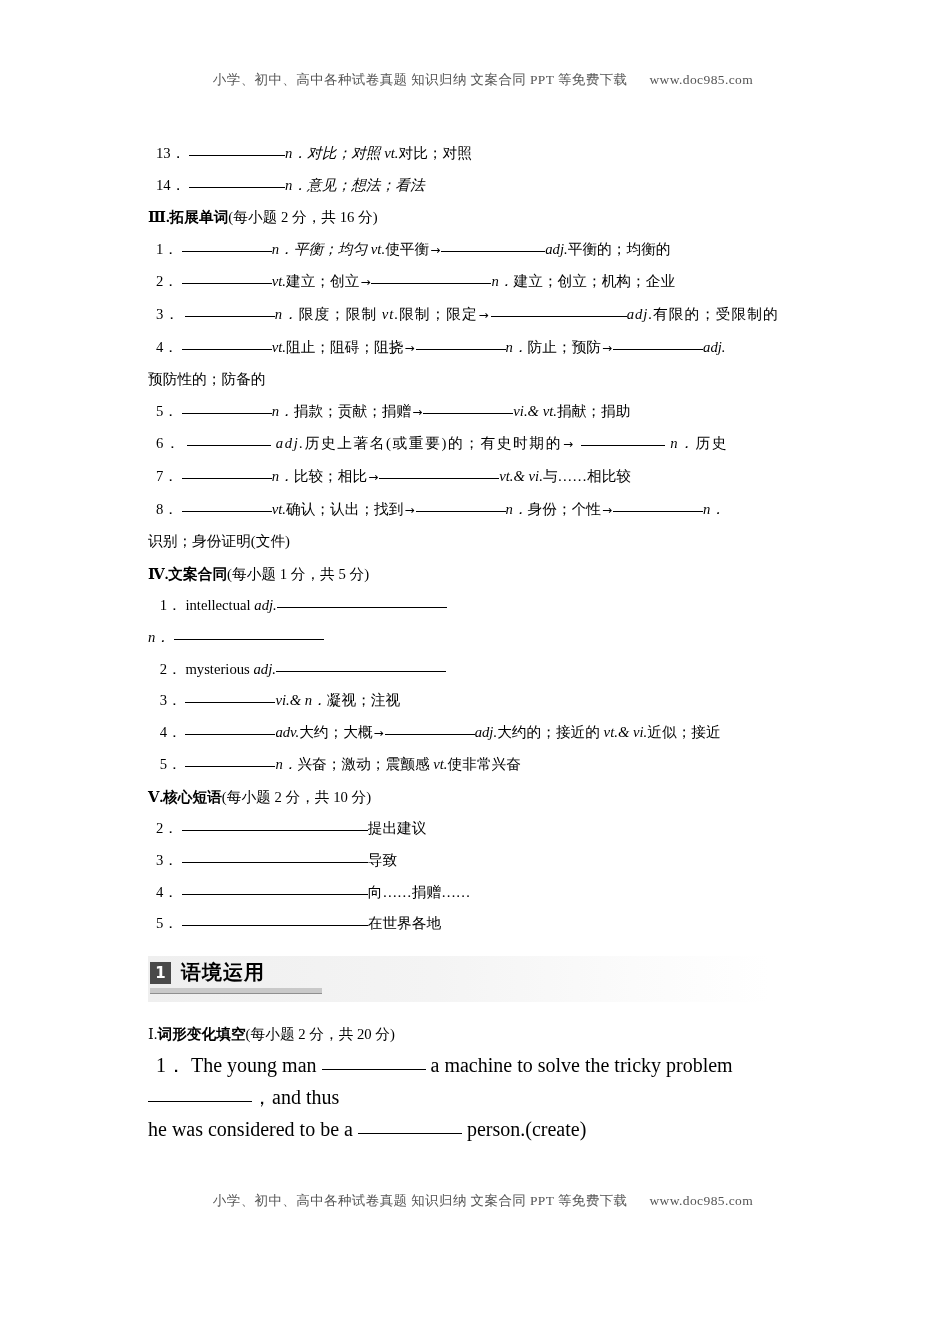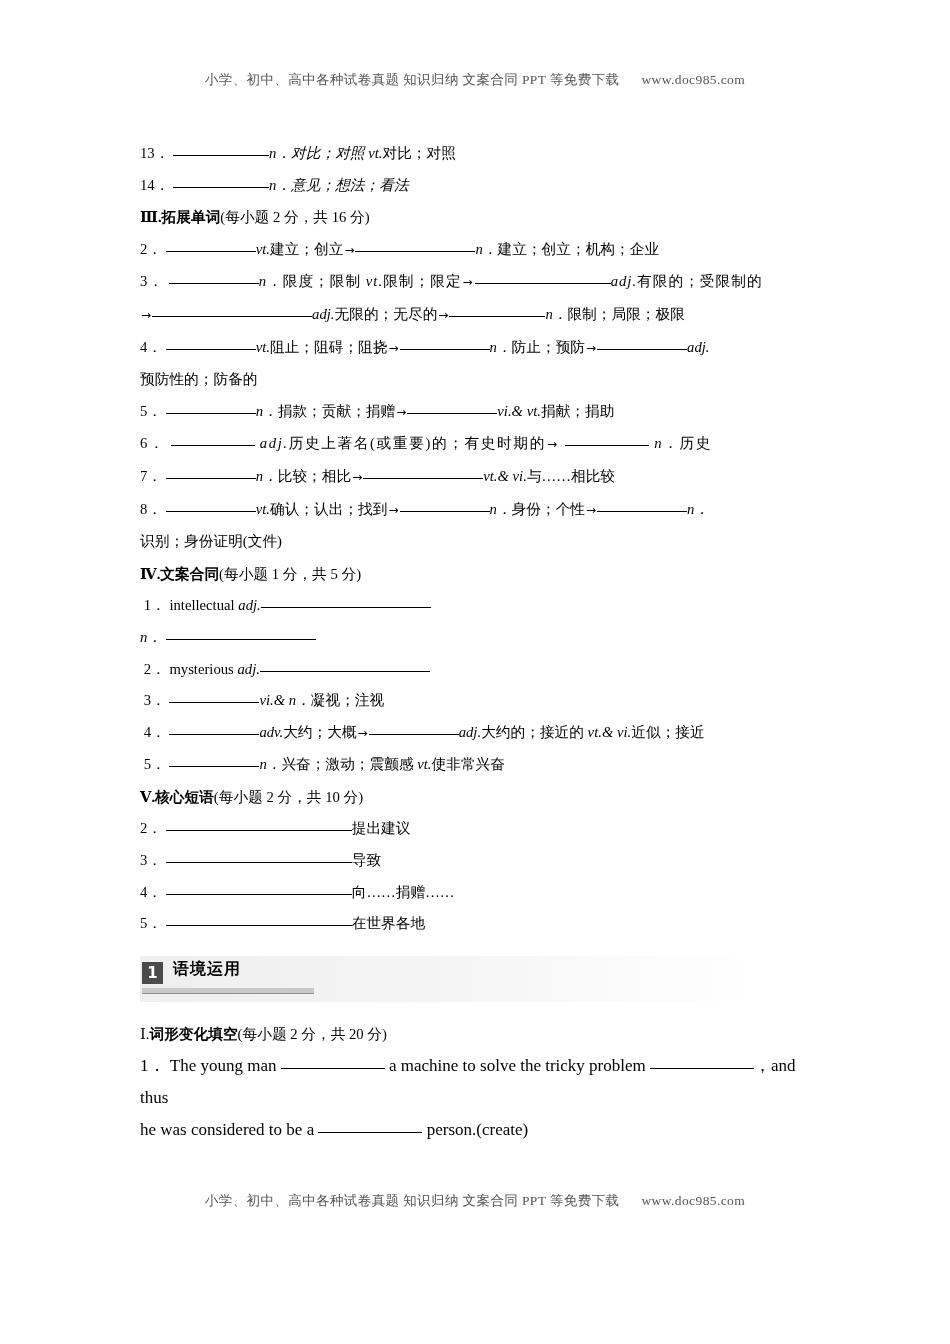--- a/index.html
+++ b/index.html
@@ -7,21 +7,21 @@
     width:950px;
     height:1344px;
     background:#ffffff;
     font-family:"Liberation Serif","DejaVu Serif",serif;
     color:#000;
     position:relative;
     overflow:hidden;
   }
   .page{
     position:absolute;
-    left:0; top:0;
+    left:8px; top:0;
     width:852px; height:1344px;
     box-sizing:border-box;
   }
   .runhead, .runfoot{
     position:absolute;
     left:0; width:950px;
     text-align:center;
     font-size:13.5px;
     color:#555;
     letter-spacing:.4px;
@@ -39,21 +39,21 @@
   }
 
   
   .ln{
     font-size:14.7px;
     line-height:31.6px;
     white-space:nowrap;
     color:#000;
   }
 
-  .num{ display:inline-block; }
+  .num{ display:inline-block;margin-left:8px; }
   .it{ font-style:italic; }
 
   
   .bl{
     display:inline-block;
     border-bottom:1px solid #000;
     vertical-align:2px;
     height:13px;
   }
   .b84{width:84px}.b90{width:90px}.b96{width:96px}.b104{width:104px}.b120{width:120px}.b136{width:136px}
@@ -98,38 +98,38 @@
     font-size:15px;
     font-weight:bold;
     line-height:22px;
     text-align:center;
   }
   .banner .btitle{
     position:absolute;
     left:33px; top:3px;
     font-family:"DejaVu Sans","Liberation Sans",sans-serif;
     font-weight:bold;
-    font-size:16px;
+    font-size:20px;
     letter-spacing:1px;
   }
   .banner .rule{
     position:absolute;
     left:2px; top:32px;
     width:172px; height:5px;
     background:#c9c9c9;
   }
   .banner .rule2{
     position:absolute;
     left:2px; top:37px;
     width:172px; height:1px;
     background:#8f8f8f;
   }
 
   .gap{ height:12px; }
-  .eng{ font-size:17px; line-height:31.6px; }
+  .eng{ font-size:20px; line-height:31.6px; }
 </style>
 </head>
 <body>
 
 <div class="page">
 
   <div class="runhead">
     <span>小学、初中、高中各种试卷真题  知识归纳  文案合同  PPT 等免费下载</span><span class="url">www.doc985.com</span>
   </div>
 
@@ -140,32 +140,32 @@
     </div>
 
     <div class="ln">
       <span class="num">14．</span>&nbsp;<span class="bl b96"></span><span class="it">n．意见；想法；看法</span>
     </div>
 
     <div class="sec">
       <span class="rom">Ⅲ</span><span class="rom">.</span><span class="name">拓展单词</span><span class="pts">(每小题 2 分，共 16 分)</span>
     </div>
 
+    <div class="ln">
+      <span class="num">1．</span>&nbsp;<span class="bl b90"></span><span class="it">n．平衡；均匀 </span><span class="it">vt.</span><span>使平衡</span><span class="arrow">→</span><span class="bl b104"></span><span class="it">adj.</span><span>平衡的；均衡的</span>
+    </div>
 
     <div class="ln">
       <span class="num">2．</span>&nbsp;<span class="bl b90"></span><span class="it">vt.</span><span>建立；创立</span><span class="arrow">→</span><span class="bl b120"></span><span class="it">n．</span><span>建立；创立；机构；企业</span>
     </div>
 
     <div class="ln sp2">
       <span class="num">3．</span>&nbsp;<span class="bl b90"></span><span class="it">n．</span><span>限度；限制 </span><span class="it">vt.</span><span>限制；限定</span><span class="arrow">→</span><span class="bl b136"></span><span class="it">adj.</span><span>有限的；受限制的</span>
     </div>
 
-    <div class="ln">
-      <span class="arrow">→</span><span class="bl b160"></span><span class="it">adj.</span><span>无限的；无尽的</span><span class="arrow">→</span><span class="bl b96"></span><span class="it">n．</span><span>限制；局限；极限</span>
-    </div>
 
     <div class="ln">
       <span class="num">4．</span>&nbsp;<span class="bl b90"></span><span class="it">vt.</span><span>阻止；阻碍；阻挠</span><span class="arrow">→</span><span class="bl b90"></span><span class="it">n．</span><span>防止；预防</span><span class="arrow">→</span><span class="bl b90"></span><span class="it">adj.</span>
     </div>
     <div class="ln">
       <span>预防性的；防备的</span>
     </div>
 
     <div class="ln">
       <span class="num">5．</span>&nbsp;<span class="bl b90"></span><span class="it">n．</span><span>捐款；贡献；捐赠</span><span class="arrow">→</span><span class="bl b90"></span><span class="it">vi.&amp; vt.</span><span>捐献；捐助</span>

